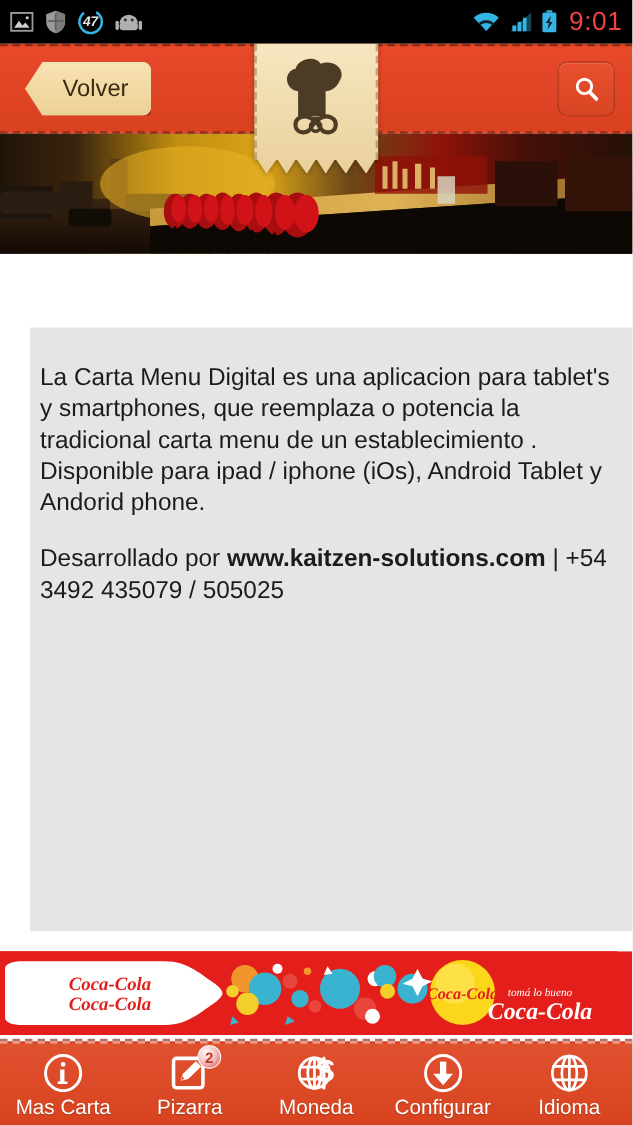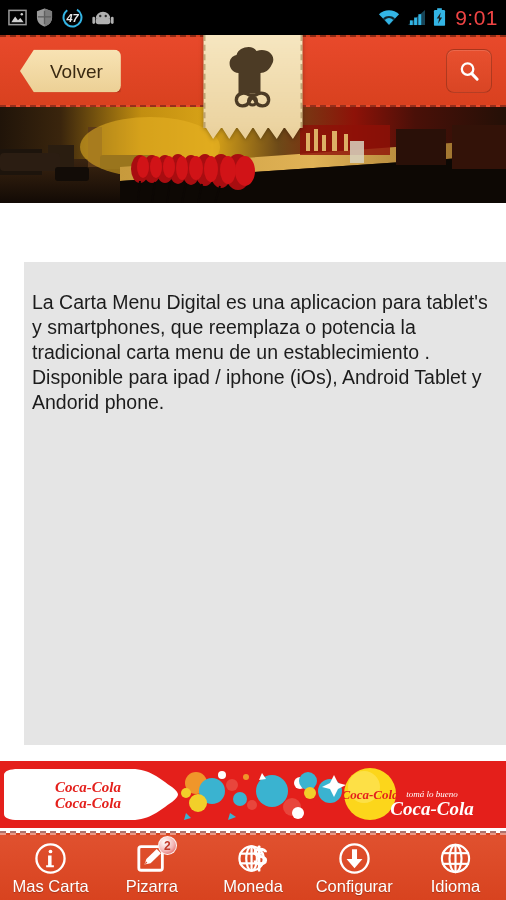--- a/index.html
+++ b/index.html
@@ -295,20 +295,23 @@
       <rect x="350" y="34" width="14" height="22" fill="#d8d2c0" opacity=".85"></rect>
 
       <rect width="506" height="96" fill="url(#vig)" opacity="0"></rect>
     </svg>
   </div>
 
 
   <div class="content">
     <p>La Carta Menu Digital es una aplicacion para tablet's y smartphones, que reemplaza o potencia la tradicional carta menu de un establecimiento . Disponible para ipad / iphone (iOs), Android Tablet y Andorid phone.</p>
 
+    <p>
+      <span>Desarrollado por </span><b>www.kaitzen-solutions.com</b><span> | +54 3492 435079 / 505025</span>
+    </p>
 
   </div>
 
   <div class="ad">
     <div class="ad-inner">
       <svg width="506" height="67" viewBox="0 0 506 67" preserveAspectRatio="none">
         <rect width="506" height="67" fill="#e41f1b"></rect>
 
         <path d="M4 14 C4 10 10 8 18 8 L132 8 C150 8 160 18 172 26 C176 29 178 32 178 33.5
                  C178 35 176 38 172 41 C160 49 150 59 132 59 L18 59 C10 59 4 57 4 53 Z" fill="#ffffff"></path>

